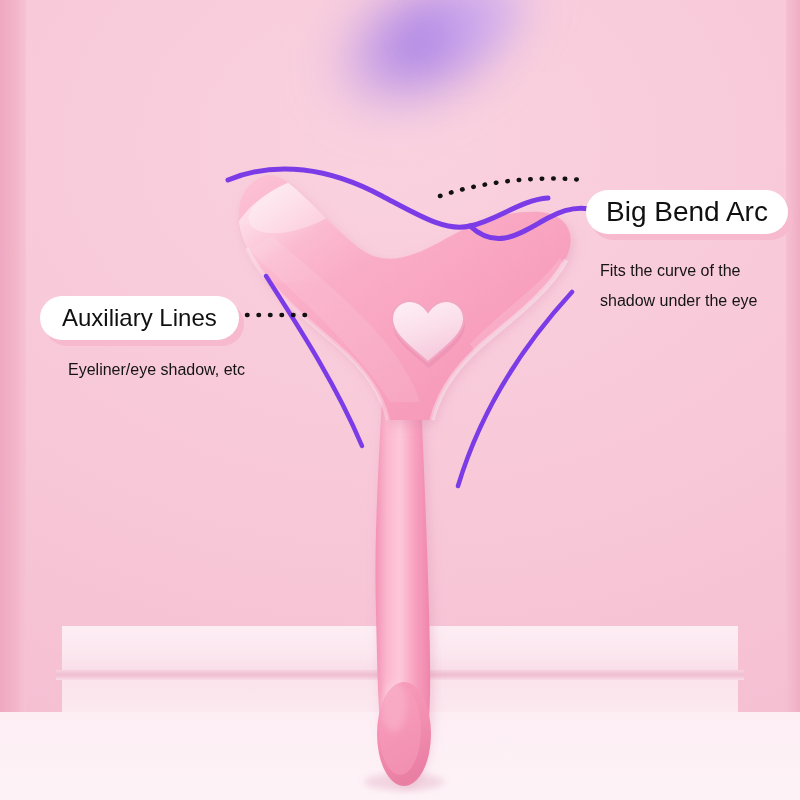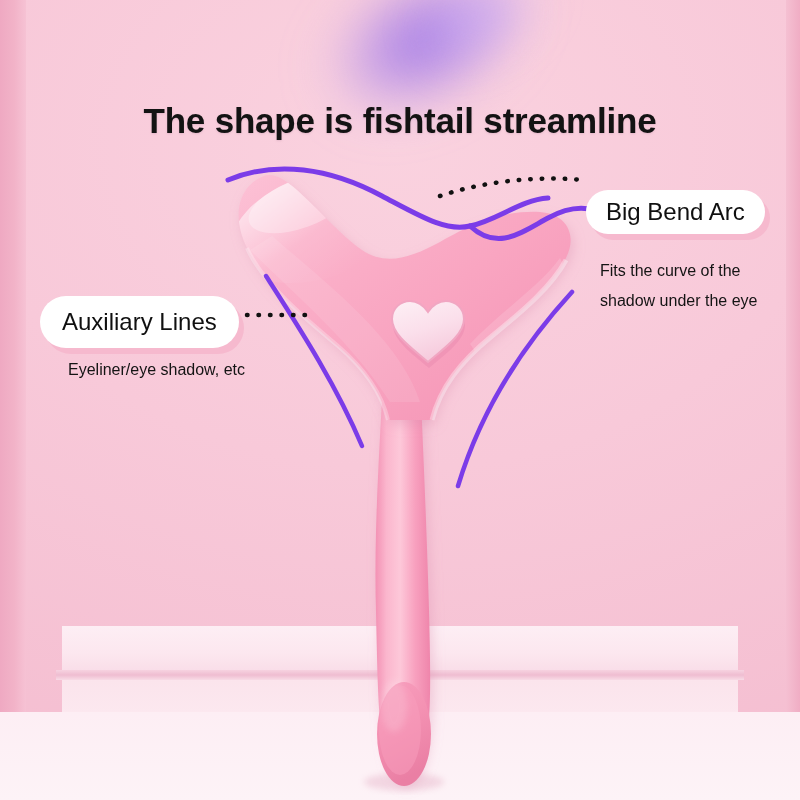--- a/index.html
+++ b/index.html
@@ -125,30 +125,30 @@
     justify-content: center;
     background: #ffffff;
     border-radius: 999px;
     color: #101010;
     white-space: nowrap;
     box-shadow: 5px 6px 0 0 #f6b9ce;
   }
   .badge-auxiliary {
     left: 40px;
     top: 296px;
-    height: 52px;
+    height: 44px;
     padding: 0 22px;
     font-size: 24px;
   }
   .badge-bigbend {
     left: 586px;
     top: 190px;
     height: 44px;
     padding: 0 20px;
-    font-size: 24px;
+    font-size: 28px;
   }
   .caption {
     position: absolute;
     color: #141414;
     font-size: 16px;
     line-height: 30px;
     white-space: nowrap;
   }
   .caption-auxiliary {
     left: 68px;
@@ -294,21 +294,20 @@
 
     <path d="M266,276 C 298,326 336,384 362,446" fill="none" stroke="#7b3ce8" stroke-width="4.5" stroke-linecap="round"></path>
 
     <path d="M572,292 C 528,340 482,406 458,486" fill="none" stroke="#7b3ce8" stroke-width="4.5" stroke-linecap="round"></path>
 
     <path d="M440,196 C 488,180 540,176 584,180" fill="none" stroke="#111111" stroke-width="4.5" stroke-linecap="round" stroke-dasharray="0.5 11"></path>
 
     <path d="M247,315 L 308,315" fill="none" stroke="#111111" stroke-width="4.5" stroke-linecap="round" stroke-dasharray="0.5 11"></path>
   </svg>
 
-  <div class="headline">The shape is fishtail streamline</div>
 
   <div class="badge badge-auxiliary">Auxiliary Lines</div>
   <div class="caption caption-auxiliary">Eyeliner/eye shadow, etc</div>
 
   <div class="badge badge-bigbend">Big Bend Arc</div>
   <div class="caption caption-bigbend">
     <div>Fits the curve of the</div>
     <div>shadow under the eye</div>
   </div>
 

